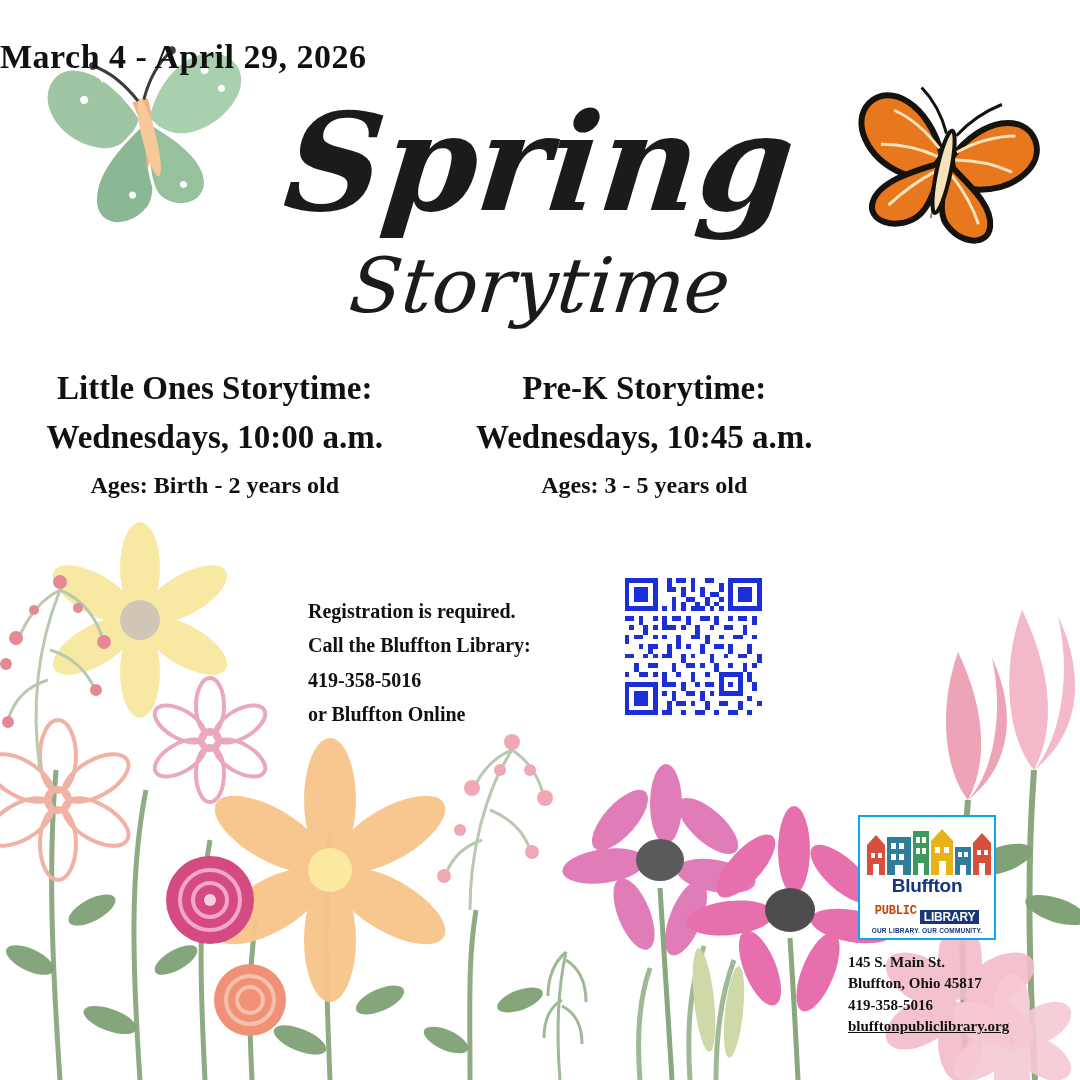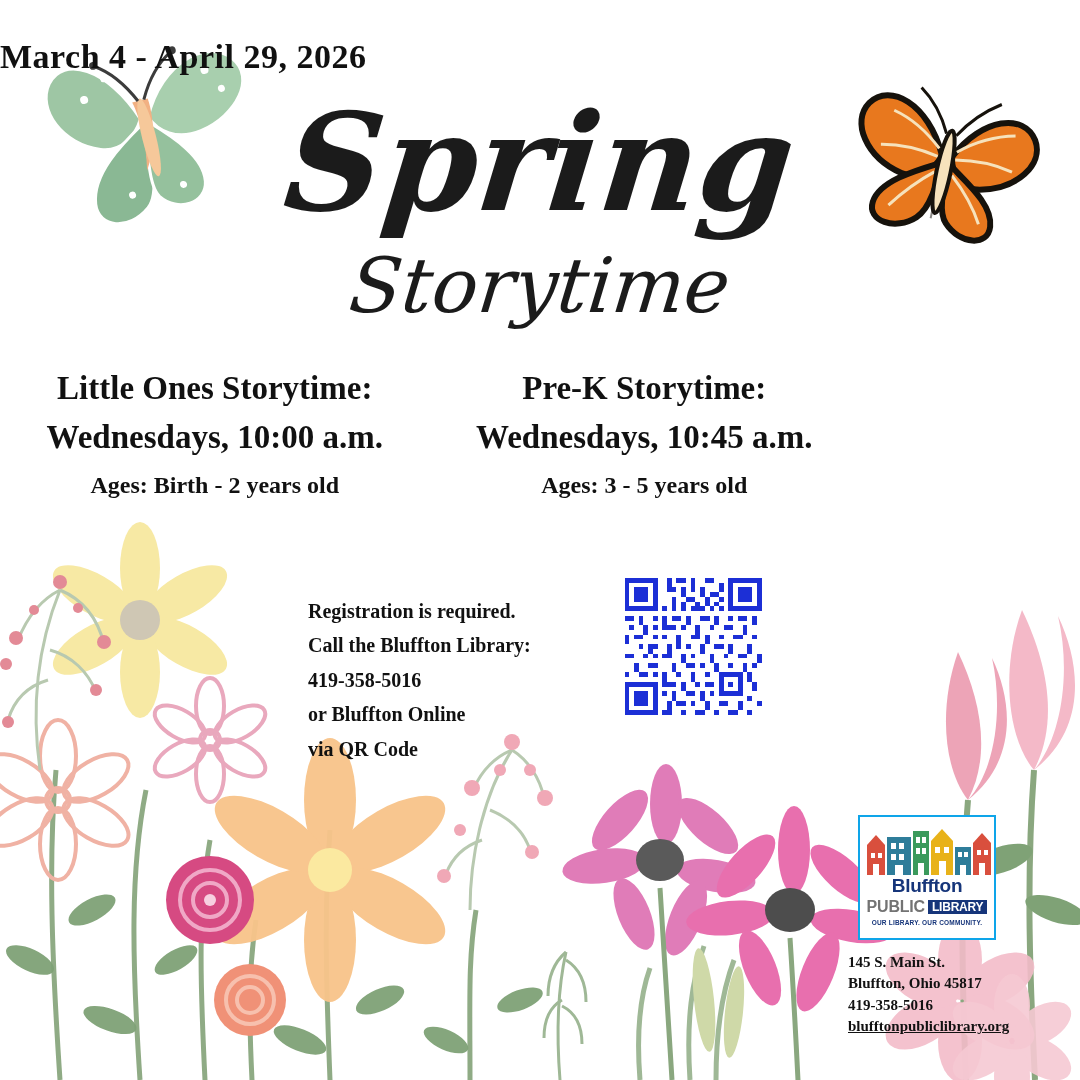--- a/index.html
+++ b/index.html
@@ -177,34 +177,35 @@
     margin-top: 1px;
   }
   .logo-public-row {
     display: flex;
     align-items: center;
     justify-content: center;
     gap: 3px;
     margin-top: 2px;
   }
   .logo-public {
-    font-family: Liberation Sans, sans-serif;
-    font-weight: bold;
-    font-size: 16px;
-    color: #737373;
+    font-family: Liberation Mono, monospace;
+    font-weight: bold;
+    font-size: 12px;
+    color: #c2410c;
     letter-spacing: -0.2px;
   }
   .logo-library {
     font-family: "Liberation Sans", sans-serif;
     font-weight: bold;
     font-size: 12px;
     color: #ffffff;
     background: #16357a;
     padding: 0 4px;
     letter-spacing: -0.2px;
+    margin-top: 12px;
   }
   .logo-tagline {
     text-align: center;
     font-family: "Liberation Sans", sans-serif;
     font-weight: bold;
     font-size: 6.5px;
     color: #16357a;
     letter-spacing: 0.2px;
     margin-top: 3px;
   }
@@ -491,21 +492,20 @@
       <div class="session-time">Wednesdays, 10:45 a.m.</div>
       <div class="session-ages">Ages: 3 - 5 years old</div>
     </div>
   </div>
 
   <div class="registration">
     <div>Registration is required.</div>
     <div>Call the Bluffton Library:</div>
     <div>419-358-5016</div>
     <div>or Bluffton Online</div>
-    <div>via QR Code</div>
   </div>
 
   <div class="qr-wrap">
     <svg class="qr-canvas" viewBox="0 0 29 29" shape-rendering="crispEdges" aria-hidden="true">
       <rect x="0" y="0" width="29" height="29" fill="#ffffff"></rect>
       <g fill="#1c2fd6">
 
         <rect x="0" y="0" width="7" height="1"></rect>
           <rect x="0" y="6" width="7" height="1"></rect>
         <rect x="0" y="0" width="1" height="7"></rect>

